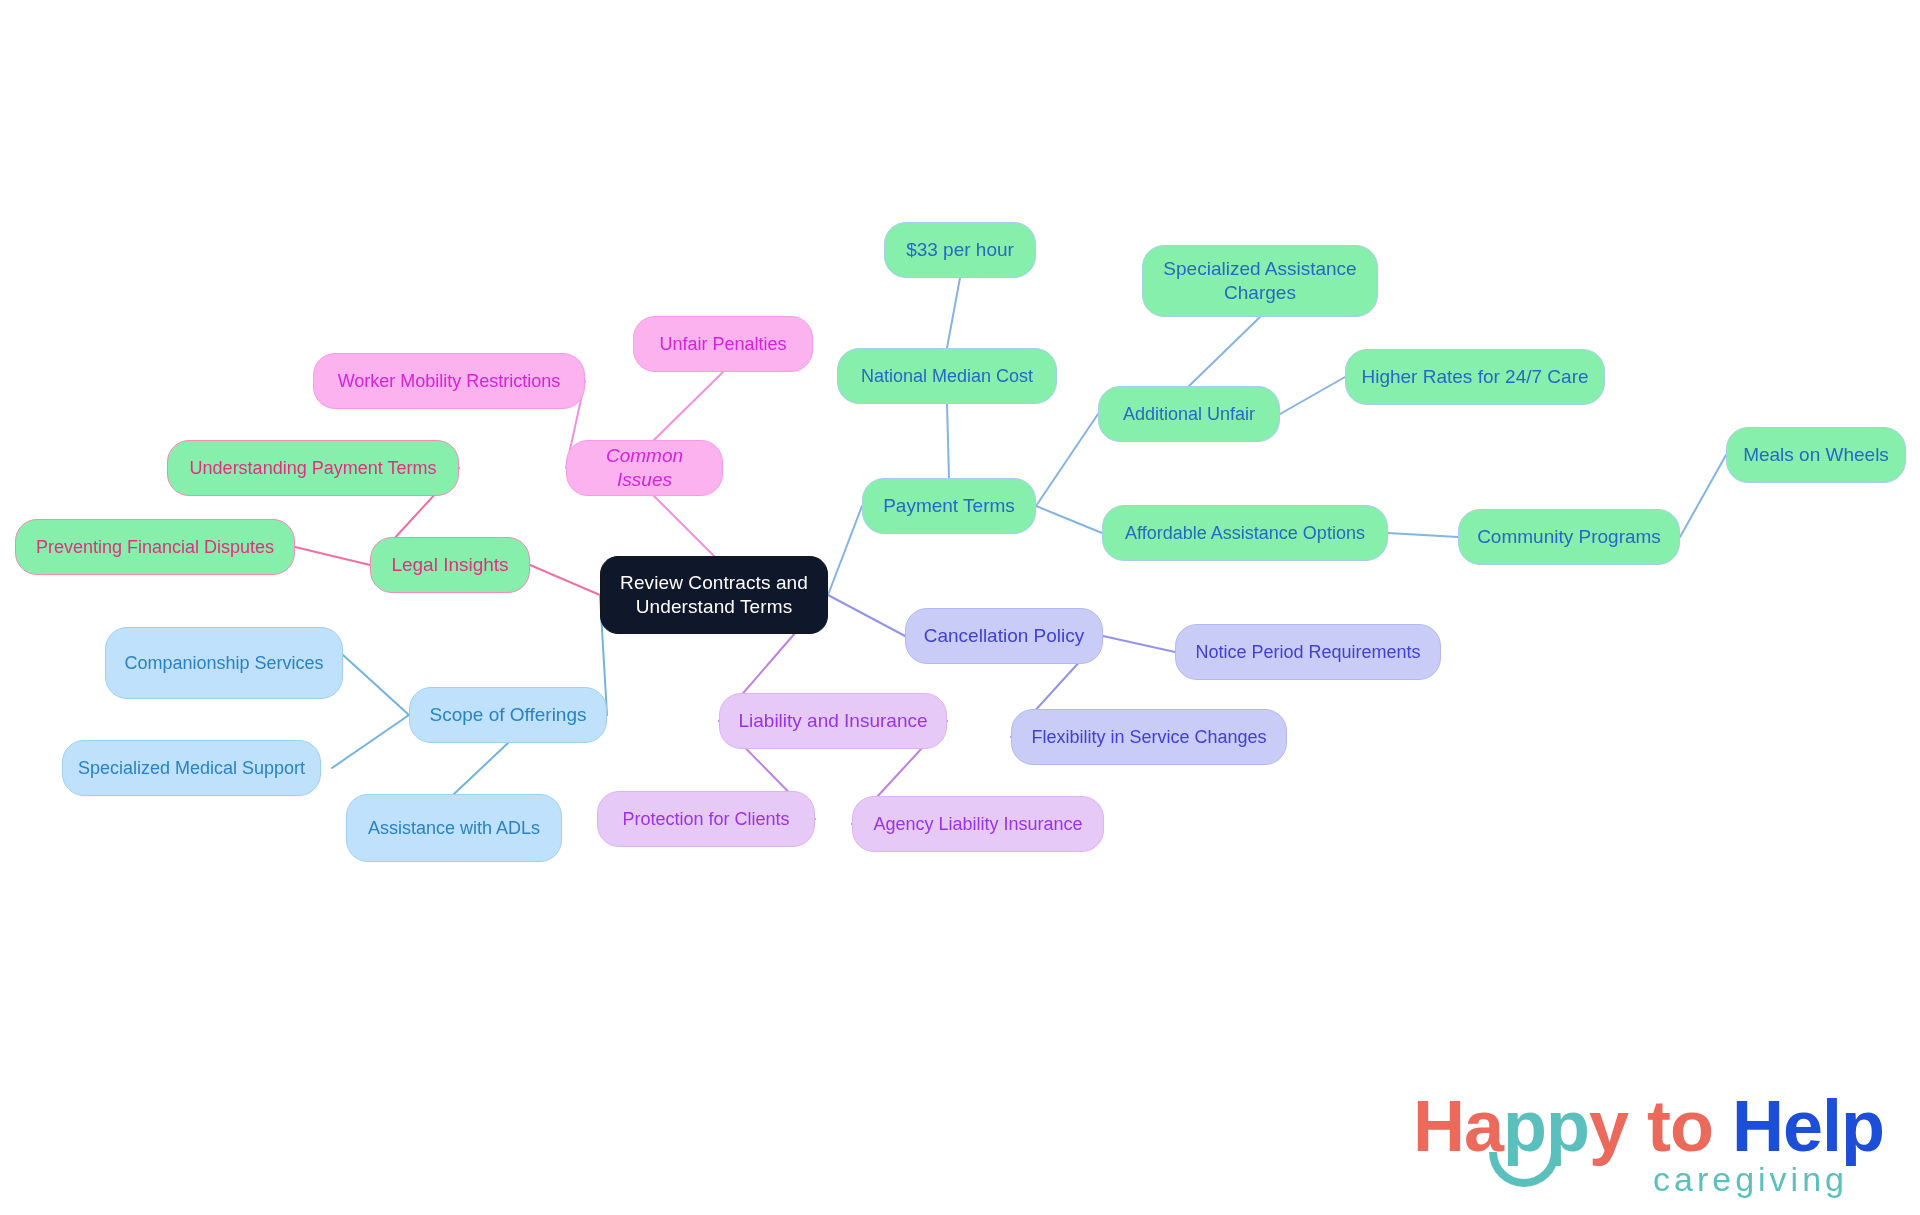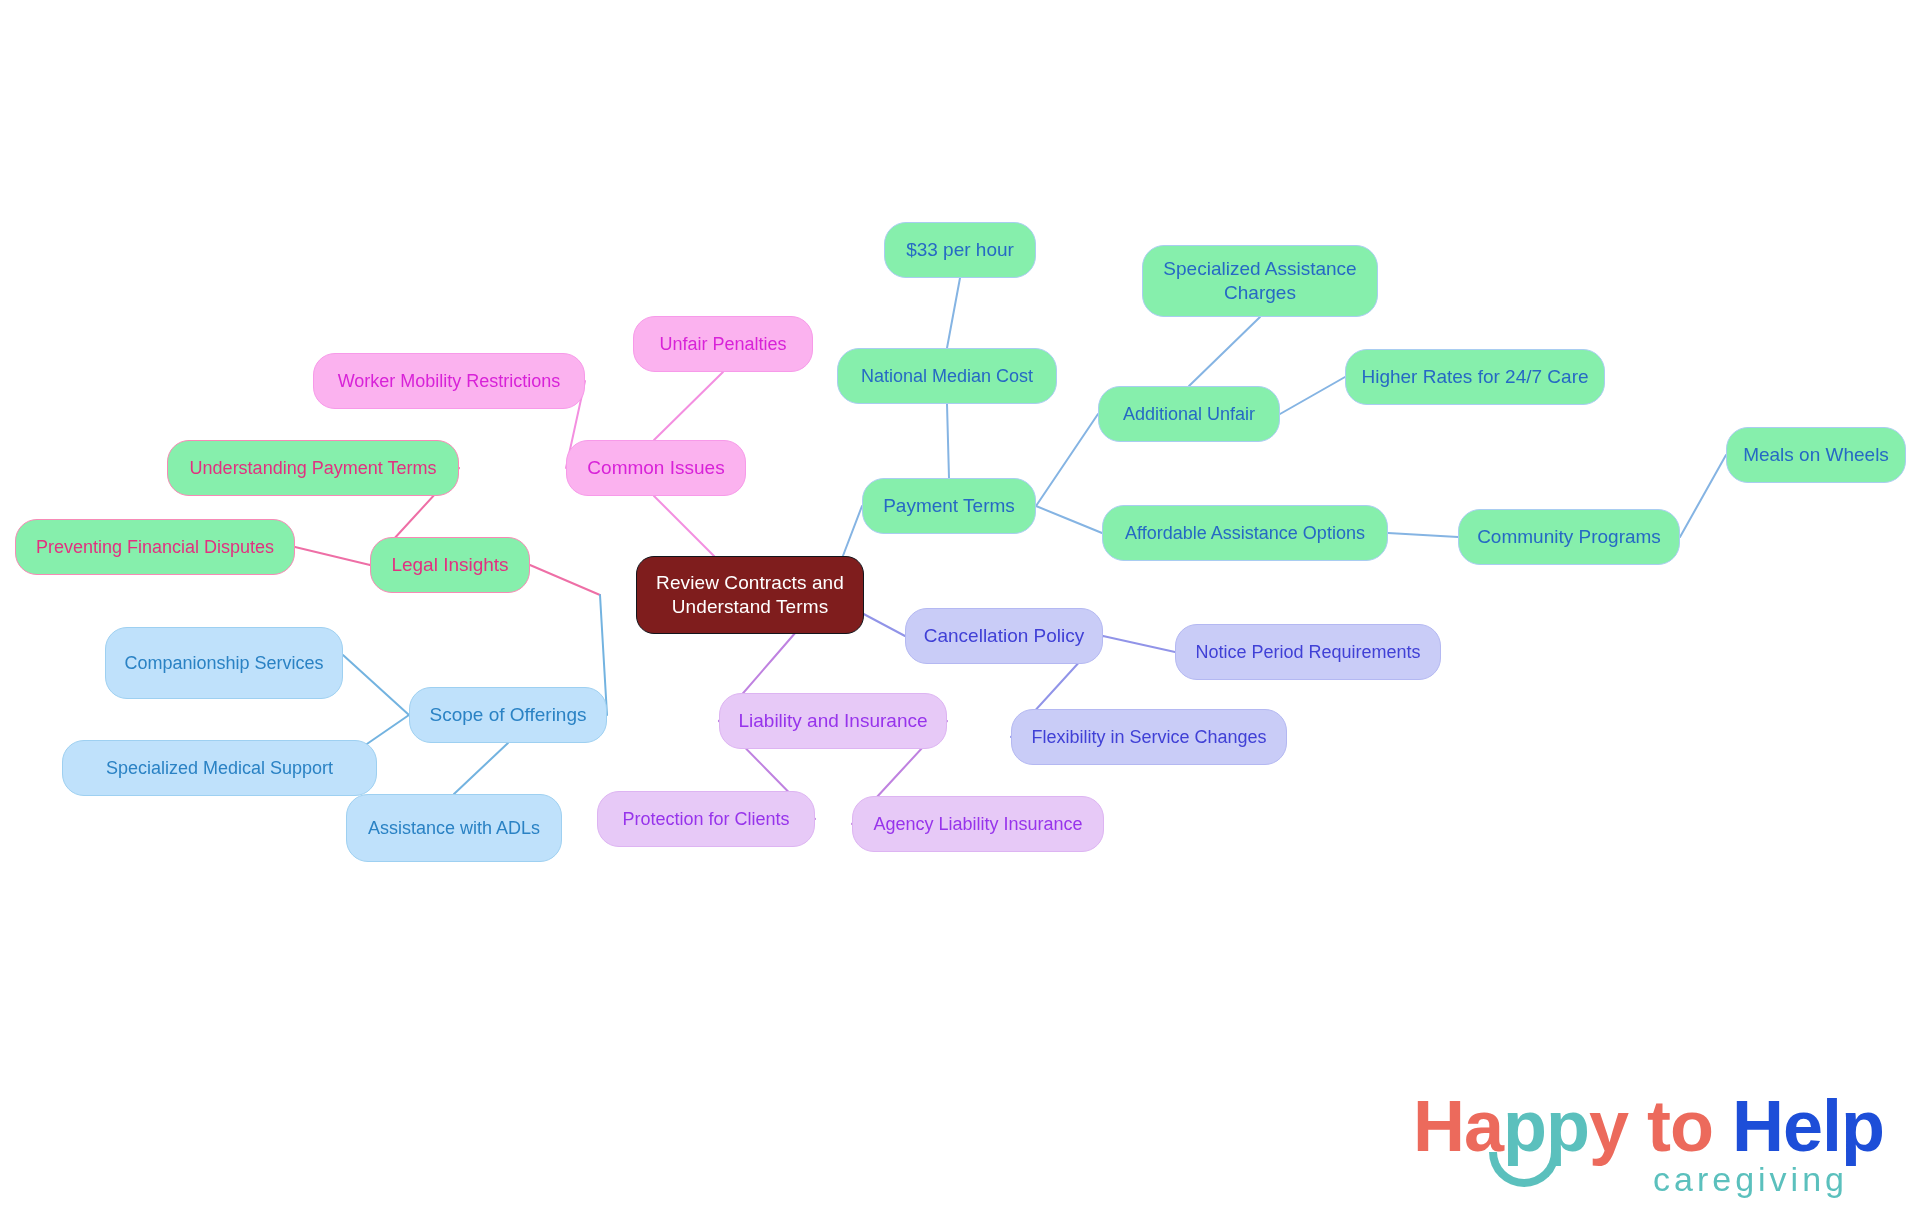--- a/index.html
+++ b/index.html
@@ -39,21 +39,21 @@
   .node.root {
     border-radius: 18px;
     font-size: 19px;
     letter-spacing: 0.1px;
   }
   .node.lvl1 { font-size: 19px; }
   .node.lvl2 { font-size: 18px; }
   .node.lvl3 { font-size: 19px; }
 
   
-  .c-root   { background: #7f1d1d; border-color: #12151c; color: #ffffff; margin-left: 36px; }
+  .c-root   { background: #0f172a; border-color: #12151c; color: #ffffff; }
   .c-blue   { background: #86efac; border-color: #a9cdf1; color: #2669c4; }
   .c-blue2  { background: #bfe1fb; border-color: #9ed0f1; color: #2a82c4; }
   .c-pinkd  { background: #86efac; border-color: #f78ab6; color: #e23080; }
   .c-pinkl  { background: #fbb2ef; border-color: #f79ae9; color: #d822d8; }
   .c-violet { background: #e7c9f7; border-color: #ddb4f2; color: #9734eb; }
   .c-peri   { background: #c9ccf7; border-color: #b4b8f2; color: #4040d6; }
 
   
   #logo {
     position: absolute;
@@ -117,42 +117,42 @@
       <path d="M 409 715 L 370.5 741.5 L 332 768" fill="none" stroke="#73b3e0" stroke-width="2" stroke-linecap="round"></path>
       <path d="M 508 743 L 481 768.5 L 454 794" fill="none" stroke="#73b3e0" stroke-width="2" stroke-linecap="round"></path>
     </svg>
 
   <div id="nodes">
       <div class="node root c-root" style="left: 600px; top: 556px; width: 228px; height: 78px;"><span>Review Contracts and
 Understand Terms</span></div>
       <div class="node lvl1 c-pinkd" style="left: 370px; top: 537px; width: 160px; height: 56px;"><span>Legal Insights</span></div>
       <div class="node lvl2 c-pinkd" style="left: 15px; top: 519px; width: 280px; height: 56px;"><span>Preventing Financial Disputes</span></div>
       <div class="node lvl2 c-pinkd" style="left: 167px; top: 440px; width: 292px; height: 56px;"><span>Understanding Payment Terms</span></div>
-      <div class="node lvl1 c-pinkl" style="left: 566px; top: 440px; width: 180px; height: 56px;"><span>Common Issues</span></div>
+      <div class="node lvl1 c-pinkl" style="left: 566px; top: 440px; width: 157px; height: 56px; font-style: italic;"><span>Common Issues</span></div>
       <div class="node lvl2 c-pinkl" style="left: 313px; top: 353px; width: 272px; height: 56px;"><span>Worker Mobility Restrictions</span></div>
       <div class="node lvl2 c-pinkl" style="left: 633px; top: 316px; width: 180px; height: 56px;"><span>Unfair Penalties</span></div>
       <div class="node lvl1 c-blue" style="left: 862px; top: 478px; width: 174px; height: 56px;"><span>Payment Terms</span></div>
       <div class="node lvl2 c-blue" style="left: 837px; top: 348px; width: 220px; height: 56px;"><span>National Median Cost</span></div>
       <div class="node lvl3 c-blue" style="left: 884px; top: 222px; width: 152px; height: 56px;"><span>$33 per hour</span></div>
       <div class="node lvl2 c-blue" style="left: 1098px; top: 386px; width: 182px; height: 56px;"><span>Additional Unfair</span></div>
       <div class="node lvl3 c-blue" style="left: 1142px; top: 245px; width: 236px; height: 72px;"><span>Specialized Assistance
 Charges</span></div>
       <div class="node lvl3 c-blue" style="left: 1345px; top: 349px; width: 260px; height: 56px;"><span>Higher Rates for 24/7 Care</span></div>
       <div class="node lvl2 c-blue" style="left: 1102px; top: 505px; width: 286px; height: 56px;"><span>Affordable Assistance Options</span></div>
       <div class="node lvl3 c-blue" style="left: 1458px; top: 509px; width: 222px; height: 56px;"><span>Community Programs</span></div>
       <div class="node lvl3 c-blue" style="left: 1726px; top: 427px; width: 180px; height: 56px;"><span>Meals on Wheels</span></div>
       <div class="node lvl1 c-peri" style="left: 905px; top: 608px; width: 198px; height: 56px;"><span>Cancellation Policy</span></div>
       <div class="node lvl2 c-peri" style="left: 1175px; top: 624px; width: 266px; height: 56px;"><span>Notice Period Requirements</span></div>
       <div class="node lvl2 c-peri" style="left: 1011px; top: 709px; width: 276px; height: 56px;"><span>Flexibility in Service Changes</span></div>
       <div class="node lvl1 c-violet" style="left: 719px; top: 693px; width: 228px; height: 56px;"><span>Liability and Insurance</span></div>
       <div class="node lvl2 c-violet" style="left: 597px; top: 791px; width: 218px; height: 56px;"><span>Protection for Clients</span></div>
       <div class="node lvl2 c-violet" style="left: 852px; top: 796px; width: 252px; height: 56px;"><span>Agency Liability Insurance</span></div>
       <div class="node lvl1 c-blue2" style="left: 409px; top: 687px; width: 198px; height: 56px;"><span>Scope of Offerings</span></div>
       <div class="node lvl2 c-blue2" style="left: 105px; top: 627px; width: 238px; height: 72px;"><span>Companionship Services</span></div>
-      <div class="node lvl2 c-blue2" style="left: 62px; top: 740px; width: 315px; height: 56px;"><span>Specialized Medical Support</span></div>
+      <div class="node lvl2 c-blue2" style="left: 62px; top: 740px; width: 259px; height: 56px;"><span>Specialized Medical Support</span></div>
       <div class="node lvl2 c-blue2" style="left: 346px; top: 794px; width: 216px; height: 68px;"><span>Assistance with ADLs</span></div>
     </div>
 
   <div id="logo" style="left: 1413px; top: 1090px;">
     <div class="wordmark">
       <span><span style="color: rgb(236, 106, 92);">Ha</span><span style="color: rgb(91, 192, 189);">pp</span><span style="color: rgb(236, 106, 92);">y</span></span><span style="color: rgb(236, 106, 92);"> to </span><span style="color: #1d4ed8;">Help</span>
     </div>
     <div class="smile" style="left: 76px; top: 62px;"></div>
     <div class="sub" style="color: rgb(91, 192, 189); left: 240px; top: 72px;">caregiving</div>
   </div>

